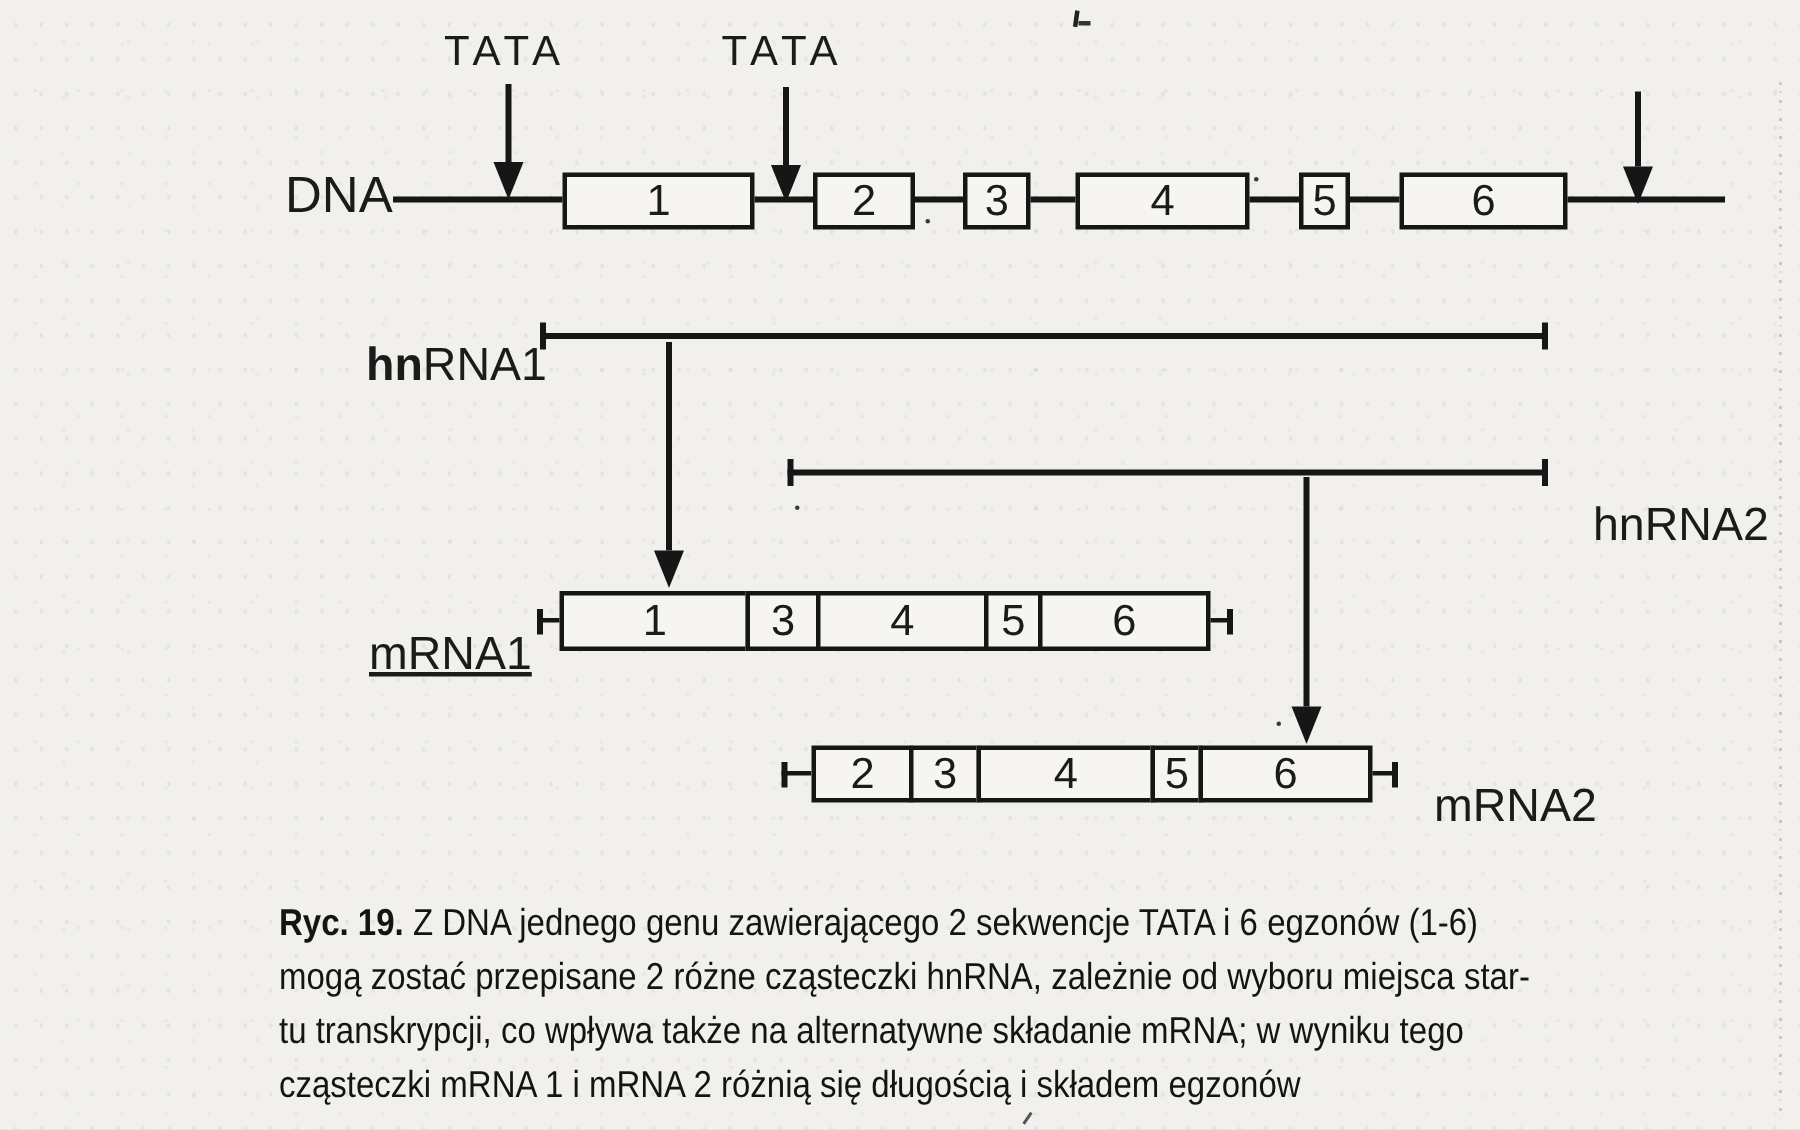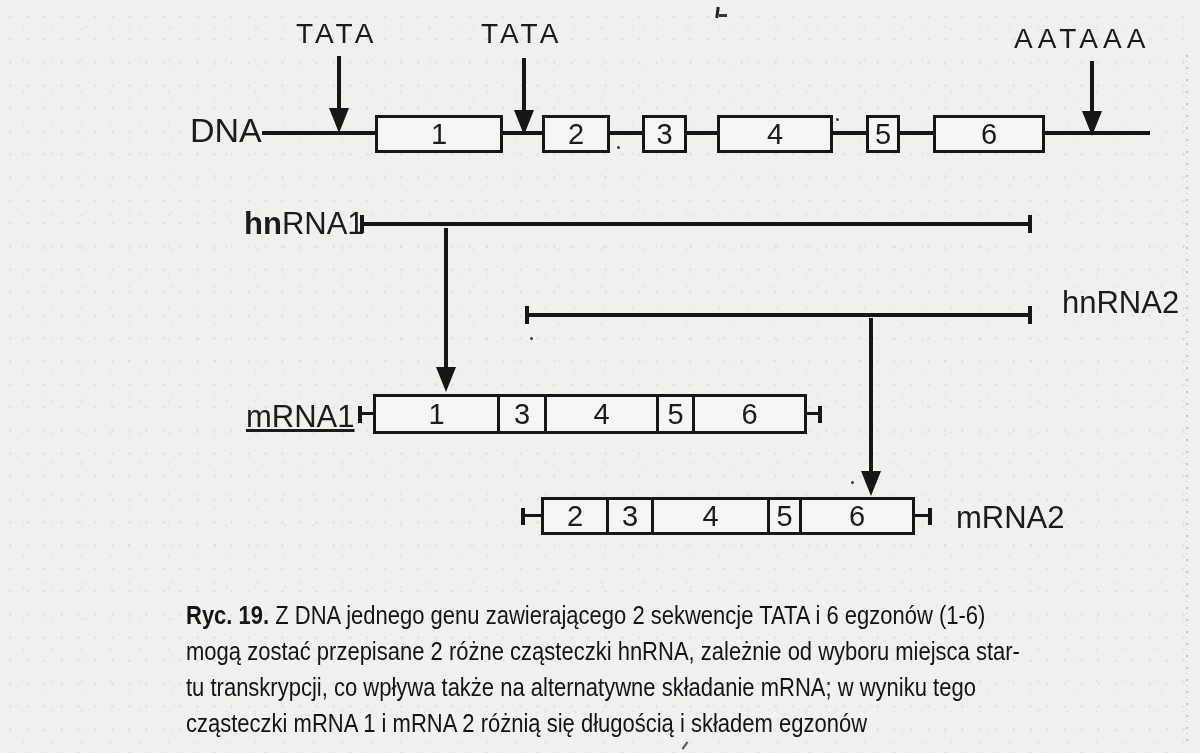--- a/index.html
+++ b/index.html
@@ -35,21 +35,21 @@
   .exon{ position:absolute; top:115px; height:38px; border:3px solid #161616;
     background:#f6f5f2; display:flex; align-items:center; justify-content:center; }
   .exon .num{ font-size:29px; color:#1b1b1b; }
   
   .mrow{ position:absolute; display:flex; }
   .mrow .seg{ border:3px solid #161616; background:#f6f5f2;
     display:flex; align-items:center; justify-content:center; }
   .mrow .seg + .seg{ margin-left:-3px; }
   .mrow .seg .num{ font-size:29px; color:#1b1b1b; }
   
-  .mol{ font-size:31px; white-space:nowrap; color:#1b1b1b; }
+  .mol{ font-size:31px; white-space:nowrap; color:#1b1b1b;margin-top:19px; }
   .mol b{ font-weight:700; }
   
   .caption{ position:absolute; left:186px; top:597px; width:900px; }
   .cap-line{ font-size:25px; line-height:36px; white-space:nowrap;
     transform:scaleX(.88); transform-origin:0 50%; color:#141414; }
   .cap-line b{ font-weight:700; }
   
   .speck{ position:absolute; background:#3a3a3a; border-radius:50%; }
   .vline-artifact{ position:absolute; left:1186px; top:55px; width:2px; height:690px;
     background:repeating-linear-gradient(to bottom, rgba(40,40,40,.38) 0 2px, transparent 2px 6px, rgba(40,40,40,.18) 6px 7px, transparent 7px 12px);
@@ -68,21 +68,20 @@
   <div class="ink-mark"></div>
   <div class="slash-mark"></div>
   <div class="speck" style="left:467px;top:409px;width:4px;height:4px;"></div>
   <div class="speck" style="left:530px;top:337px;width:3px;height:3px;"></div>
   <div class="speck" style="left:617px;top:146px;width:3px;height:3px;"></div>
   <div class="speck" style="left:836px;top:118px;width:3px;height:3px;"></div>
   <div class="speck" style="left:851px;top:481px;width:3px;height:3px;"></div>
 
   <div class="abs sig" style="left:296px;top:18px;">TATA</div>
   <div class="abs sig" style="left:481px;top:18px;">TATA</div>
-  <div class="abs sig" style="left:1014px;top:23px;letter-spacing:5px;">AATAAA</div>
 
   <div class="v-arrow" style="left:328px;top:56px;">
     <div class="shaft" style="height:52px;"></div>
     <div class="head"></div>
   </div>
   <div class="v-arrow" style="left:513px;top:58px;">
     <div class="shaft" style="height:52px;"></div>
     <div class="head"></div>
   </div>
   <div class="v-arrow" style="left:1081px;top:61px;">
@@ -118,21 +117,21 @@
   </div>
   <div class="v-arrow" style="left:435px;top:228px;">
     <div class="shaft" style="height:139px;"></div>
     <div class="head"></div>
   </div>
 
   <div class="h-line" style="left:525px;top:313px;width:507px;">
     <span class="tick l"></span>
     <span class="tick r"></span>
   </div>
-  <div class="abs mol" style="left:1062px;top:285px;">hnRNA2</div>
+  <div class="abs mol" style="left:1062px;top:313px;">hnRNA2</div>
   <div class="v-arrow" style="left:860px;top:318px;">
     <div class="shaft" style="height:153px;"></div>
     <div class="head"></div>
   </div>
 
   <div class="abs mol" style="left:246px;top:399px;text-decoration:underline;">mRNA1</div>
   <div class="endtick" style="left:358px;top:406px;"></div>
   <div class="stub" style="left:358px;top:412px;width:16px;"></div>
   <div class="mrow" style="left:373px;top:394px;">
     <div class="seg" style="width:127px;height:40px;">

